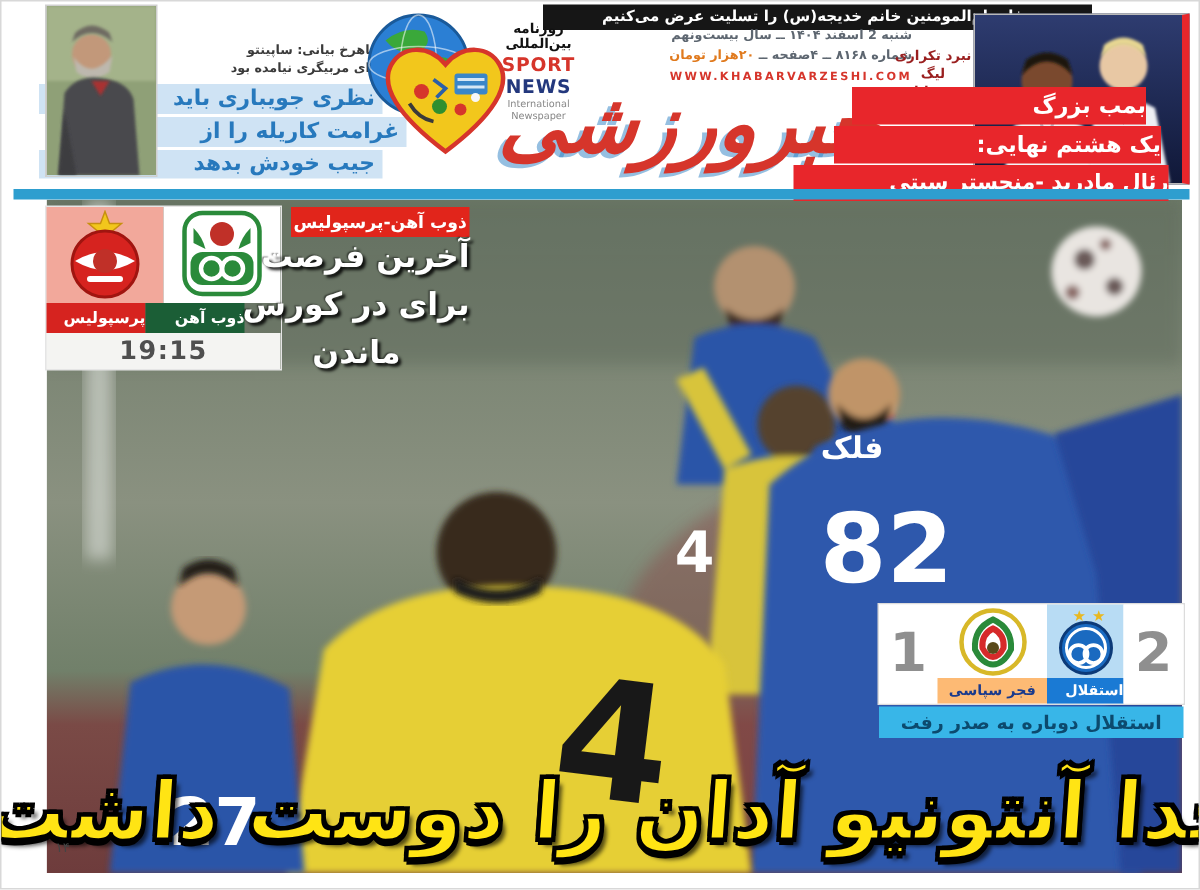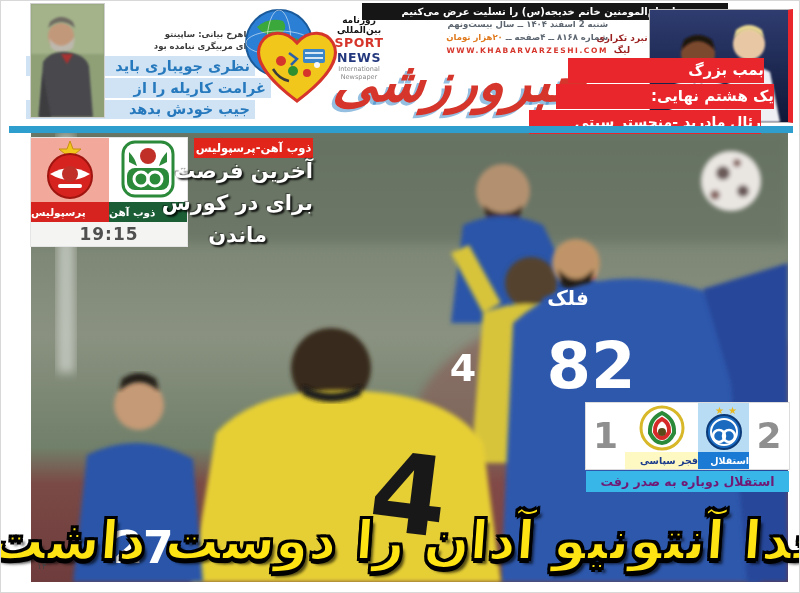--- a/index.html
+++ b/index.html
@@ -36,31 +36,31 @@
   .dateline .web{font-size:7.5px;font-weight:bold;color:#d6352b;letter-spacing:1.6px;direction:ltr;}
   
   .ucl-kicker{left:592px;top:31px;width:58px;text-align:center;color:#9a1f1f;
     font-size:9px;font-weight:bold;line-height:12px;z-index:6;}
   .ucl-card{left:648px;top:8px;width:138px;height:112px;background:#1c2750;
     border:1px solid #b9b9b9;border-right:5px solid #e8262b;z-index:5;overflow:hidden;}
   .ucl-strip{background:#e8262b;color:#fff;font-weight:bold;text-align:right;
     padding-left:7px;box-sizing:border-box;z-index:7;white-space:nowrap;}
   .ucl1{left:567px;top:57px;width:196px;height:25px;font-size:15px;line-height:25px;}
   .ucl2{left:545px;top:83px;width:218px;height:25px;font-size:15px;line-height:25px;margin-left:10px;}
-  .ucl3{left:528px;top:109px;width:232px;height:24px;font-size:14px;line-height:24px;}
+  .ucl3{left:528px;top:109px;width:250px;height:24px;font-size:14px;line-height:24px;}
   .divider{left:8px;top:125px;width:784px;height:7px;background:#2e9ecf;z-index:8;}
   
   .photo{left:30px;top:132px;width:757px;height:449px;z-index:1;overflow:hidden;}
   
   .mbox{left:30px;top:137px;width:156px;z-index:9;box-shadow:0 0 0 1px #e5e5e5;}
   .mbox .cells{display:flex;height:64px;}
   .cell{width:78px;height:64px;display:flex;align-items:center;justify-content:center;}
   .cell.pers{background:#f2a89b;} .cell.zob{background:#ffffff;}
   .mbox .labels{display:flex;height:20px;}
-  .tlabel{width:78px;color:#fff;font-size:10.5px;font-weight:bold;line-height:20px;text-align:left;}
+  .tlabel{width:66px;color:#fff;font-size:10.5px;font-weight:bold;line-height:20px;text-align:right;}
   .tlabel.pers{background:#d6231f;} .tlabel.zob{background:#1b5e36;}
   .timebar{height:24px;background:#f4f4f2;color:#4f4f4f;font-size:17px;font-weight:bold;
     line-height:24px;text-align:center;letter-spacing:1px;}
   .mtag{left:193px;top:137px;width:119px;height:20px;background:#e1251b;color:#fff;
     font-size:11.5px;font-weight:bold;line-height:20px;text-align:center;z-index:9;}
   .phl{color:#fff;font-weight:bold;font-size:21px;text-align:right;z-index:9;
     text-shadow:2px 2px 2px rgba(0,0,0,.85),-1px -1px 1px rgba(0,0,0,.45);}
   .phl1{left:150px;top:158px;width:162px;}
   .phl2{left:150px;top:190px;width:162px;}
   .phl3{left:150px;top:222px;width:162px;padding-right:46px;box-sizing:border-box;}
@@ -68,23 +68,23 @@
   .sbox{left:585px;top:402px;width:203px;height:66px;display:flex;z-index:9;
     box-shadow:0 0 0 1px #dcdcdc;background:#fff;}
   .scol{display:flex;flex-direction:column;}
   .snum{width:39px;background:#fff;color:#8f8f8f;font-size:36px;font-weight:bold;
     line-height:66px;text-align:center;}
   .snum.right{width:40px;}
   .screst{height:49px;display:flex;align-items:center;justify-content:center;}
   .fajr-col{width:73px;background:#fff;}
   .est-col{width:51px;background:#b8dcf4;}
   .slabel{height:17px;font-size:9.5px;font-weight:bold;line-height:17px;text-align:center;}
-  .slabel.fajr{background:#fef9c3;color:#1a3a8c;text-align:right;}
+  .slabel.fajr{background:#fdba74;color:#1a3a8c;}
   .slabel.est{background:#1a7ad4;color:#fff;padding-left:32px;}
-  .caption{left:585px;top:470px;width:203px;height:21px;background:#38b6e8;color:#701a75;
+  .caption{left:585px;top:470px;width:203px;height:21px;background:#38b6e8;color:#0c4a6e;
     font-size:12.5px;font-weight:bold;line-height:21px;text-align:center;z-index:9;}
   
   .bighl{left:32px;top:498px;width:755px;height:82px;display:flex;align-items:center;
     justify-content:center;z-index:9;}
   .bighl .t{color:#ffe414;font-size:54px;font-weight:bold;white-space:nowrap;
     transform:skewX(-4deg);-webkit-text-stroke:2px #000;
     text-shadow:-2px -2px 0 #000,2px -2px 0 #000,-2px 2px 0 #000,2px 2px 0 #000,
       0 4px 0 #000,4px 5px 3px rgba(0,0,0,.65);}
   .pagemark{left:36px;top:560px;font-size:9px;color:#444;z-index:10;}
 </style>

